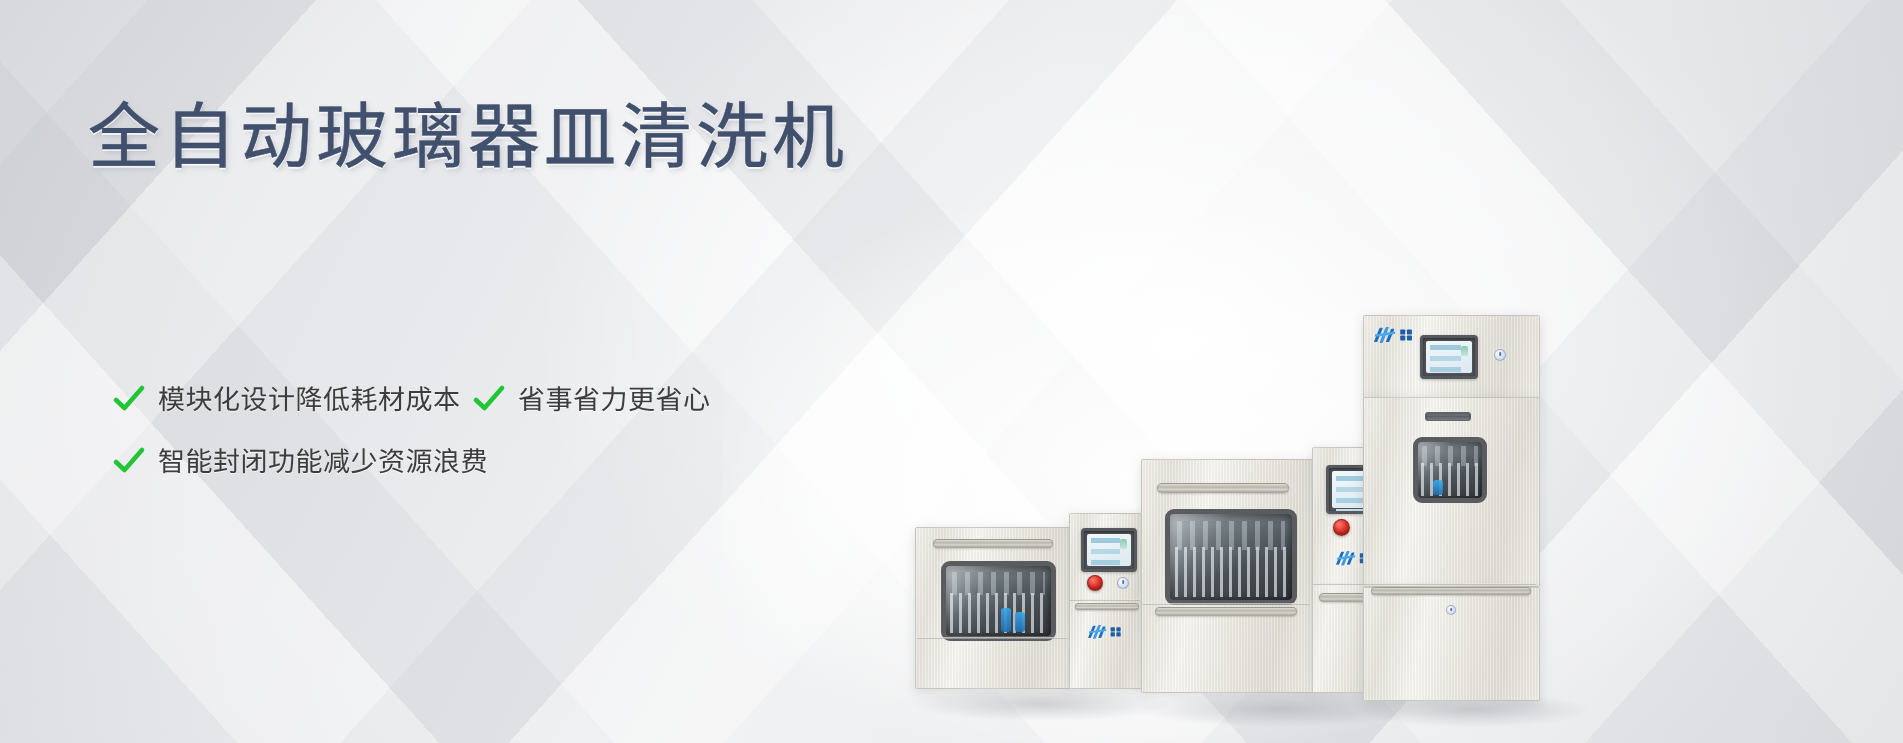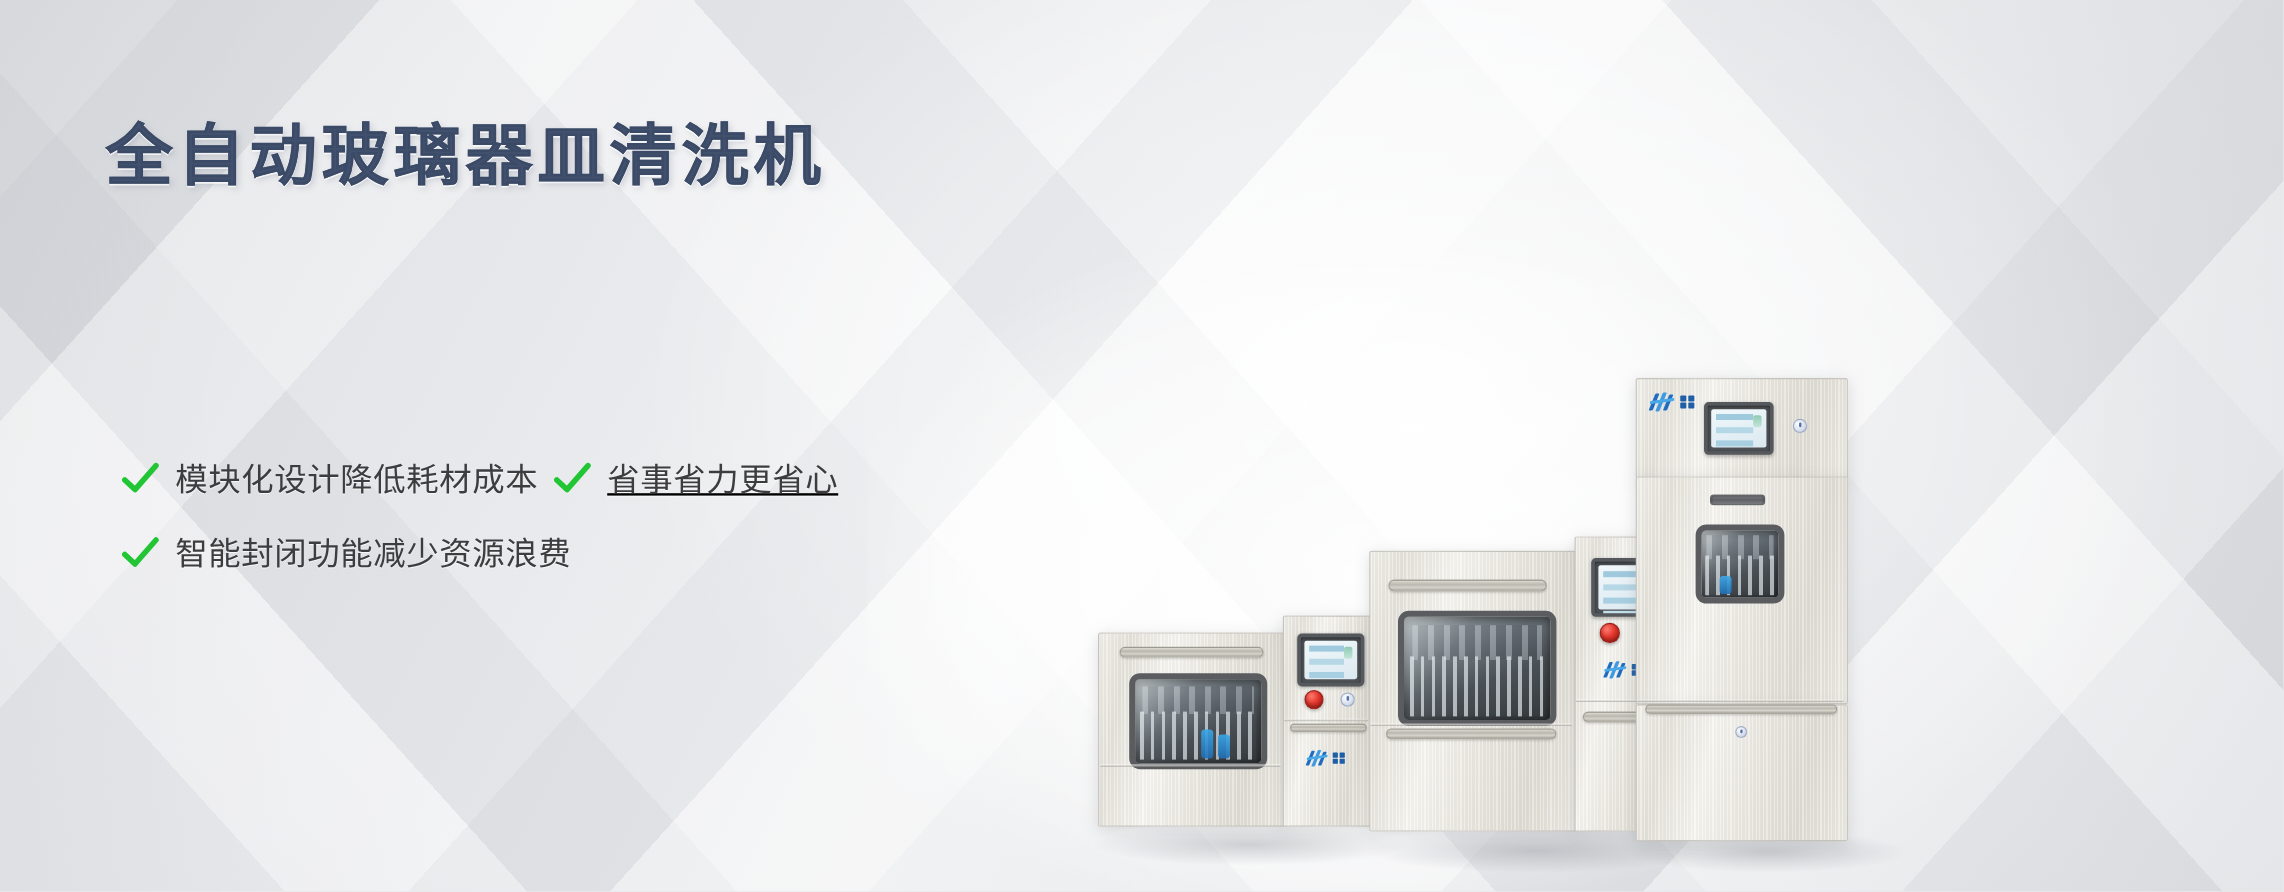--- a/index.html
+++ b/index.html
@@ -41,42 +41,42 @@
   .bg-vignette{
     position:absolute;inset:0;pointer-events:none;
     background:radial-gradient(ellipse 1400px 900px at 50% 50%, rgba(0,0,0,0) 55%, rgba(120,126,134,.10) 100%);
   }
 
   
   .copy{position:absolute;left:0;top:0;width:1160px;height:743px;}
 
   .headline{
     position:absolute;left:88px;top:101px;
-    font-size:56px;line-height:1.02;font-weight:700;
+    font-size:72px;line-height:1.02;font-weight:400;
     letter-spacing:4px;
     color:#41506d;
     white-space:nowrap;
     text-shadow:0 2px 0 rgba(255,255,255,.75), 2px 3px 5px rgba(120,130,150,.30);
     -webkit-text-stroke:0.4px #3b4a66;
   }
 
   .subhead{
     position:absolute;left:252px;top:289px;
     font-size:38px;line-height:1.1;font-weight:700;
     letter-spacing:1px;
     color:#ee9129;
     white-space:nowrap;
     text-shadow:0 1px 0 rgba(255,255,255,.8), 1px 2px 3px rgba(190,140,70,.28);
   }
 
-  .features{position:absolute;left:100px;top:378px;width:1000px;text-align:right;}
+  .features{position:absolute;left:112px;top:378px;width:1000px;text-align:right;}
   .feat-row{display:flex;align-items:flex-start;height:62px;}
   .feat{display:flex;align-items:center;white-space:nowrap;}
   .feat.col1{width:360px;}
-  .feat.col2{width:520px;text-decoration:underline;}
+  .feat.col2{width:520px;}
 
   .check{
     width:34px;height:34px;flex:0 0 34px;margin-right:12px;
     position:relative;top:1px;
   }
   .check svg{display:block;}
 
   .feat-label{
     font-size:27px;color:#3d3d3f;letter-spacing:.5px;font-weight:400;
     text-shadow:0 1px 0 rgba(255,255,255,.7);

